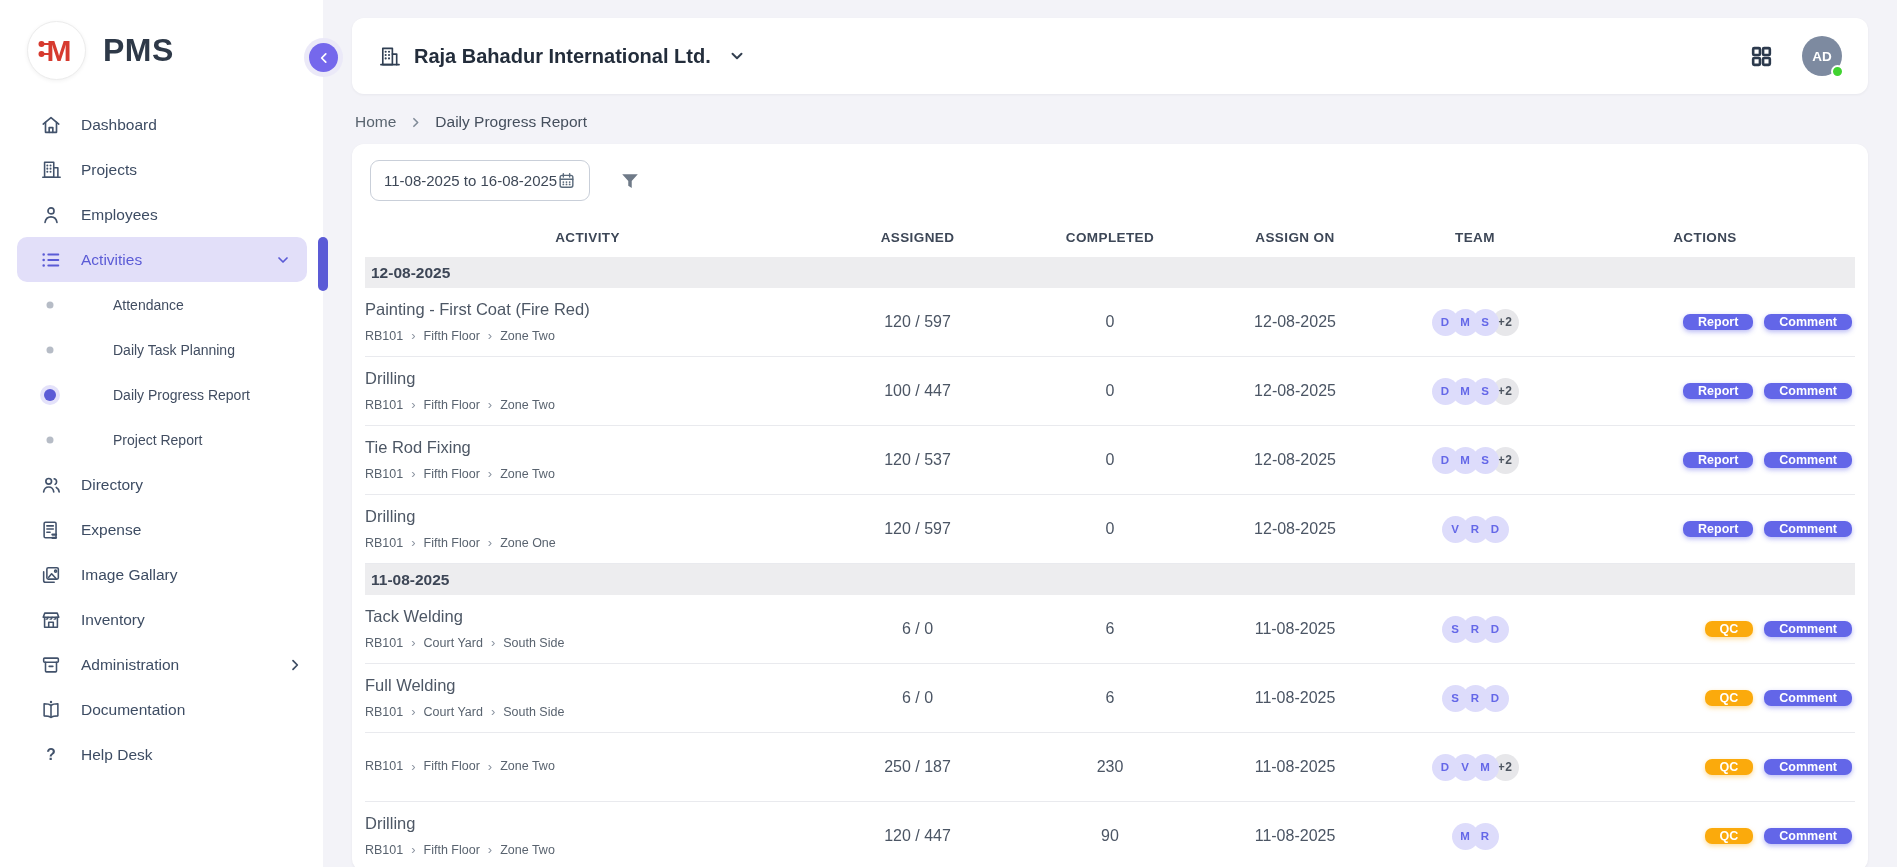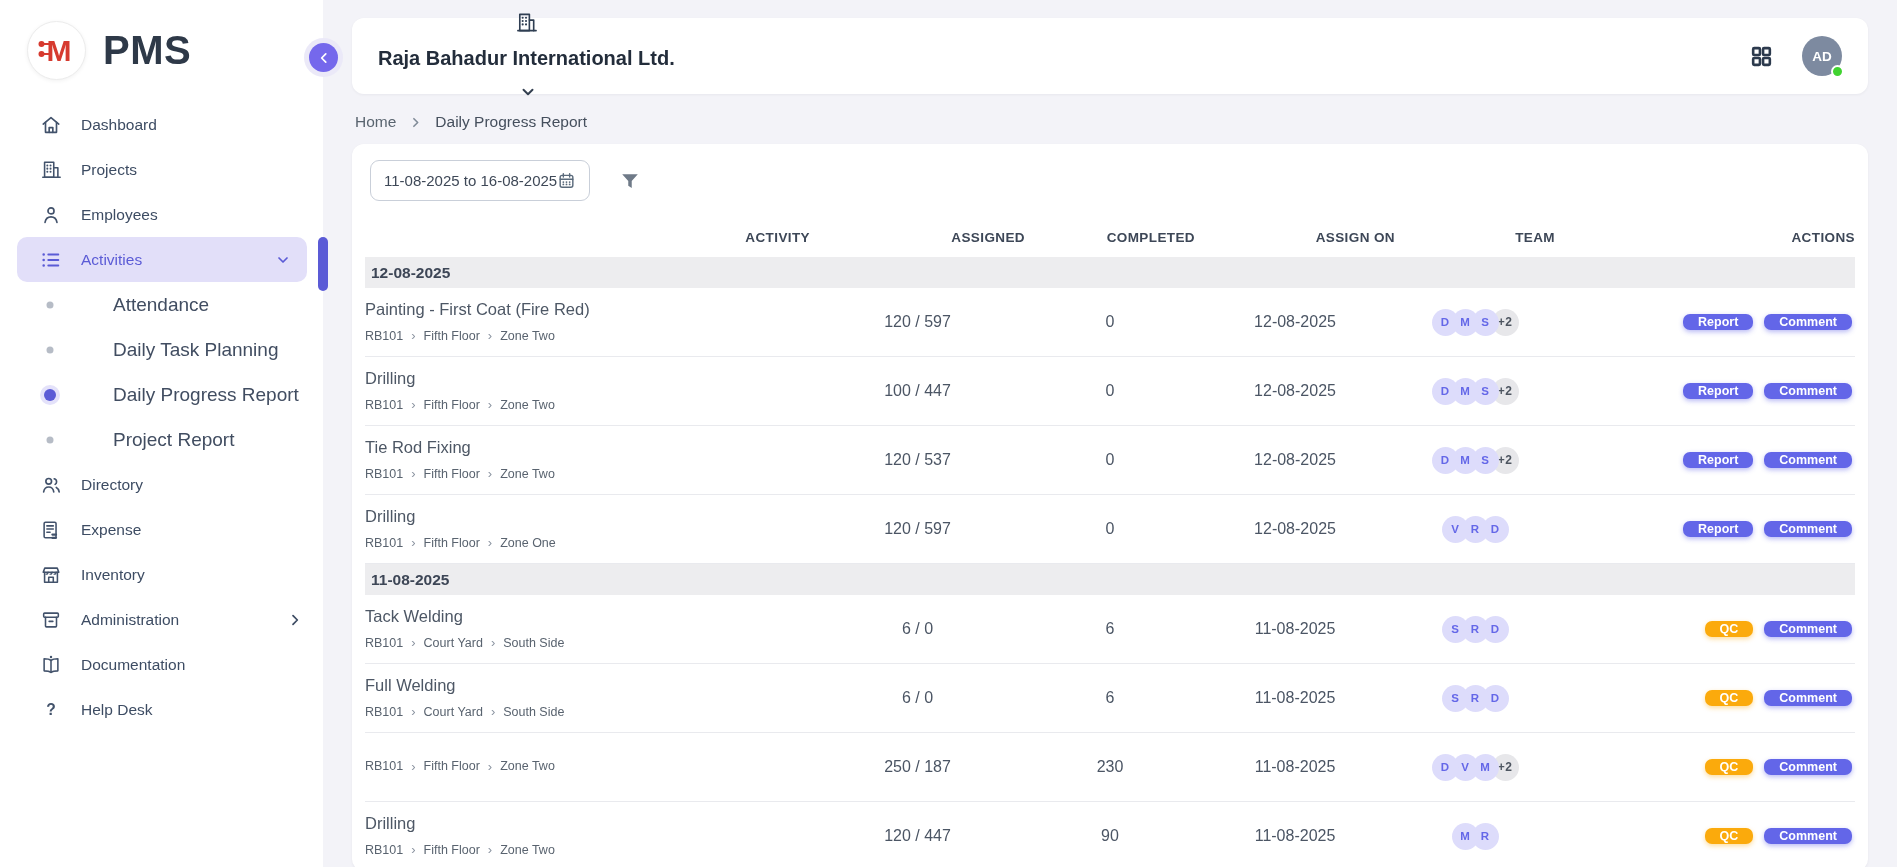--- a/index.html
+++ b/index.html
@@ -12,46 +12,46 @@
   }
   .icon { display:inline-flex; align-items:center; justify-content:center; }
   .icon svg { width:100%; height:100%; display:block; }
 
   
   .sidebar { position:fixed; left:0; top:0; bottom:0; width:323px; background:#fff; z-index:2; }
   .logo-row { display:flex; align-items:center; gap:17px; padding:21px 0 0 27px; }
   .logo-circle { width:59px; height:59px; border-radius:50%; border:1px solid #ececec;
     display:flex; align-items:center; justify-content:center; box-shadow:0 1px 4px rgba(0,0,0,.06); background:#fff; }
   .logo-circle svg { width:44px; height:44px; }
-  .logo-text { font-size:40px; font-weight:700; color:#2e3948; letter-spacing:.5px; }
+  .logo-text { font-size:32px; font-weight:700; color:#2e3948; letter-spacing:.5px; }
   #sidebar-nav { margin-top:22px; }
   .nav-item { height:45px; display:flex; align-items:center; padding:0 20px 0 40px; gap:19px;
     color:#3d4c63; font-size:15.5px; font-weight:500; cursor:pointer; }
   .nav-item .icon { width:22px; height:22px; color:#42526b; flex:0 0 auto; }
   .nav-item .chev { margin-left:auto; width:16px; height:16px; color:#3d4c63; }
   .nav-item.active { margin:0 16px 0 17px; padding:0 16px 0 23px; border-radius:10px;
     background:var(--accent-light,#e2dff9); color:var(--accent,#5b5bd6); }
   .nav-item.active .icon, .nav-item.active .chev { color:var(--accent,#5b5bd6); }
   .nav-sub { position:relative; height:45px; display:flex; align-items:center; padding-left:113px;
-    font-size:19px; font-weight:500; color:#414d61; cursor:pointer; }
+    font-size:14px; font-weight:500; color:#414d61; cursor:pointer; }
   .subdot { position:absolute; left:50px; top:50%; transform:translate(-50%,-50%);
     width:7px; height:7px; border-radius:50%; background:#b6bcc6; }
   .subdot.on { width:12px; height:12px; background:var(--accent,#5b5bd6); box-shadow:0 0 0 4px #e4e2fa; }
   .active-bar { position:absolute; right:-5px; top:237px; width:10px; height:54px; border-radius:6px;
     background:var(--accent,#5b5bd6); }
   .collapse-btn { position:fixed; left:309px; top:43px; width:29px; height:29px; border-radius:50%;
     background:#7568ec; border:none; cursor:pointer; z-index:3; display:flex; align-items:center;
     justify-content:center; box-shadow:0 0 0 5px rgba(234,232,248,.95); color:#fff; }
   .collapse-btn svg { width:14px; height:14px; }
 
   
   .main { position:absolute; left:352px; top:18px; width:1516px; }
   .topbar { height:76px; background:#fff; border-radius:12px; display:flex; align-items:center;
     justify-content:space-between; padding:0 26px; box-shadow:0 1px 3px rgba(16,24,40,.05); }
-  .company { display:flex; align-items:center; gap:13px; cursor:pointer;flex-direction:column; }
+  .company { display:flex; align-items:center; gap:13px; cursor:pointer; }
   .company .icon { width:23px; height:23px; color:#2f3e52; }
   .company-name { font-size:20px; font-weight:700; color:#232d3b; }
   .company .chev { width:18px; height:18px; color:#333f50; margin-left:4px; }
   .topbar-right { display:flex; align-items:center; gap:28px; }
   .grid-btn { width:25px; height:25px; color:#2c3a4d; cursor:pointer; background:none; border:none; padding:0; }
   .avatar { position:relative; width:40px; height:40px; border-radius:50%; background:var(--topbar-avatar,#7d8aa0);
     color:#fff; font-size:13.5px; font-weight:700; display:flex; align-items:center; justify-content:center; cursor:pointer; }
   .status-dot { position:absolute; right:-2px; bottom:-2px; width:13px; height:13px; border-radius:50%;
     background:var(--status-green,#41d331); border:2px solid #fff; }
 
@@ -65,21 +65,21 @@
   .filter-row { display:flex; align-items:center; margin:0 5px 16px; }
   .date-range { display:inline-flex; align-items:center; height:41px; padding:0 13px;
     border:1px solid #c9cfd9; border-radius:9px; font-size:15px; color:#3e4857; cursor:pointer; background:#fff; }
   .date-range .icon { width:19px; height:19px; color:#5a6a7b; }
   .filter-btn { margin-left:29px; width:22px; height:22px; border:none; background:none; padding:0;
     color:#6f7a88; cursor:pointer; }
 
   
   .t-head, .t-row { display:grid; grid-template-columns:445px 215px 170px 200px 160px 1fr; align-items:center; }
   .t-head { height:40px; }
-  .th { text-align:right; font-size:13.5px; font-weight:700; letter-spacing:.4px; color:#3d4757; }
+  .th { text-align:center; font-size:13.5px; font-weight:700; letter-spacing:.4px; color:#3d4757; }
   .t-sep { background:var(--sep-bg,#ededef); height:31px; display:flex; align-items:center;
     padding-left:6px; font-weight:700; font-size:15.5px; color:#3d4656; }
   .t-row { min-height:69px; border-bottom:1px solid #e9eaee; }
   .td.num { text-align:center; font-size:16px; color:#4b5564; }
   .act-title { font-size:16.5px; color:#4d5765; margin-top:10px; }
   .act-path { display:flex; align-items:center; gap:8px; font-size:12.5px; color:#59636f; margin:10px 0 12px; }
   .psep { color:#8a93a0; font-size:13px; line-height:1; }
   .td.team { display:flex; justify-content:center; }
   .tavatar { width:27px; height:27px; border-radius:50%; background:var(--avatar-bg,#dddcfb);
     color:var(--avatar-text,#6467e8); font-size:11.5px; font-weight:700; display:flex; align-items:center;
@@ -185,20 +185,31 @@
             <rect x="4.5" y="3.5" width="13" height="17" rx="1.5"></rect>
             <path d="M7.5 7.5h7M7.5 11h7M7.5 14.5h3.5"></path>
             <path d="M13.5 17h4M13.5 20.5h4" stroke-width="2.4"></path>
           </svg>
         </span>
         <span class="nav-label">Expense</span>
       </div>
       <div class="nav-item">
         <span class="icon ">
           <svg viewBox="0 0 24 24" fill="none" stroke="currentColor" stroke-linecap="round" stroke-linejoin="round" stroke-width="1.7">
+            <rect x="7.5" y="4" width="12.5" height="12.5" rx="1.5"></rect>
+            <path d="M4 8.5V18a2 2 0 0 0 2 2h9.5"></path>
+            <path d="M9.5 14.5l3.2-3.8 4.5 4.8"></path>
+            <circle cx="17" cy="7.8" r="1.1"></circle>
+          </svg>
+        </span>
+        <span class="nav-label">Image Gallary</span>
+      </div>
+      <div class="nav-item">
+        <span class="icon ">
+          <svg viewBox="0 0 24 24" fill="none" stroke="currentColor" stroke-linecap="round" stroke-linejoin="round" stroke-width="1.7">
             <path d="M5.2 4.5h13.6L20.5 9h-17z"></path>
             <path d="M5 9v11h14V9"></path>
             <path d="M9.5 20v-5.5h5V20"></path>
             <path d="M8.8 9c0 1.2-1 2.1-2.2 2.1M13.2 9c0 1.2-1 2.1-2.2 2.1M17.6 9c0 1.2-1 2.1-2.2 2.1" stroke-width="1.4"></path>
           </svg>
         </span>
         <span class="nav-label">Inventory</span>
       </div>
       <div class="nav-item">
         <span class="icon ">

